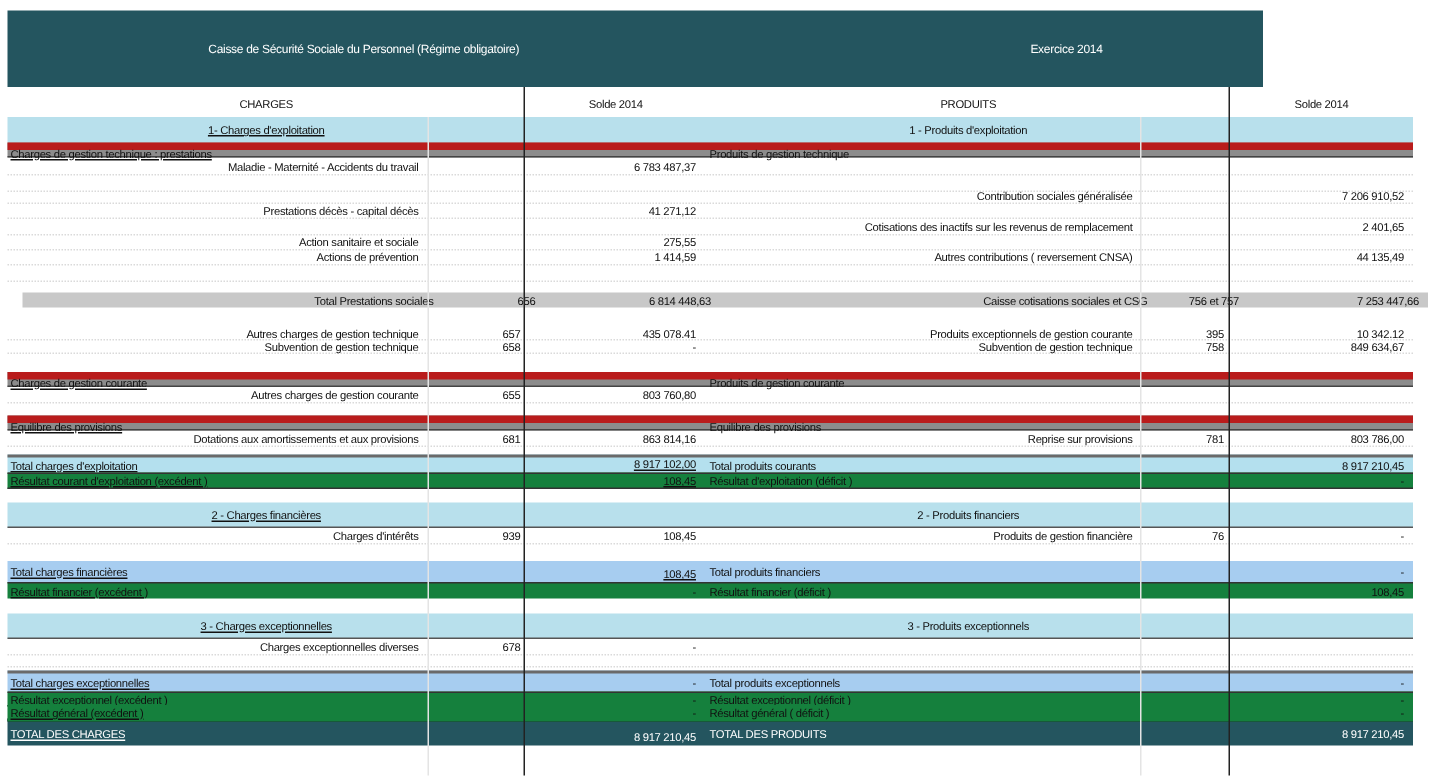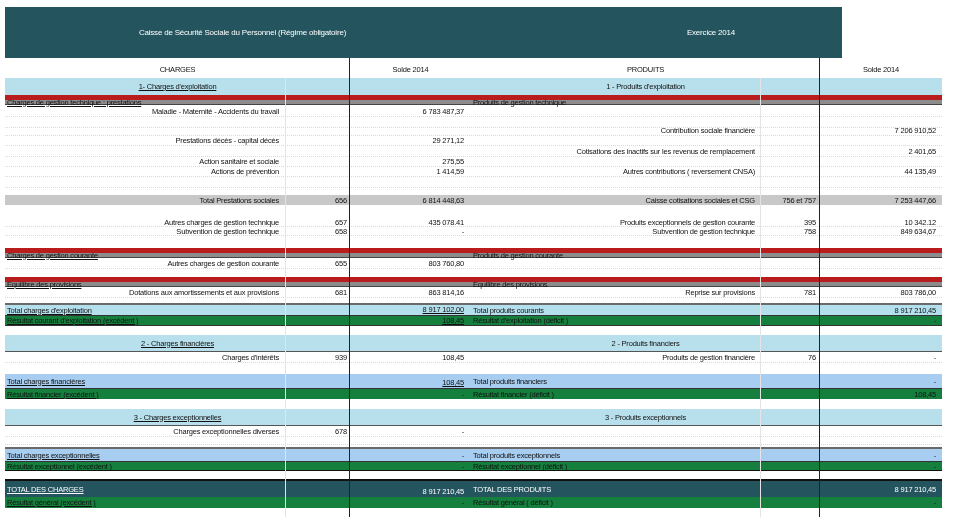--- a/index.html
+++ b/index.html
@@ -72,44 +72,44 @@
     <div class="cell c-left-wide left">Charges de gestion technique : prestations</div>
     <div class="cell c-right-wide left">Produits de gestion technique</div>
   </div>
 
   <div class="row dotted" style="top:99px;height:11px;">
     <div class="cell c-left-label right">Maladie - Maternité - Accidents du travail</div>
     <div class="cell c-left-val">6 783 487,37</div>
   </div>
   <div class="row dotted" style="top:110px;height:11px;"></div>
   <div class="row dotted" style="top:118px;height:11px;">
-    <div class="cell c-right-label right">Contribution sociale financière</div>
+    <div class="cell c-right-label right">Contribution sociales généralisée</div>
     <div class="cell c-right-val">7 206 910,52</div>
   </div>
   <div class="row dotted" style="top:128px;height:11px;">
     <div class="cell c-left-label right">Prestations décès - capital décès</div>
-    <div class="cell c-left-val">29 271,12</div>
+    <div class="cell c-left-val">41 271,12</div>
   </div>
   <div class="row dotted" style="top:139px;height:11px;">
     <div class="cell c-right-label right">Cotisations des inactifs sur les revenus de remplacement</div>
     <div class="cell c-right-val">2 401,65</div>
   </div>
   <div class="row dotted" style="top:150px;height:10px;">
     <div class="cell c-left-label right">Action sanitaire et sociale</div>
     <div class="cell c-left-val">275,55</div>
   </div>
   <div class="row dotted" style="top:159px;height:11px;">
     <div class="cell c-left-label right">Actions  de prévention</div>
     <div class="cell c-left-val">1 414,59</div>
     <div class="cell c-right-label right">Autres contributions ( reversement CNSA)</div>
     <div class="cell c-right-val">44 135,49</div>
   </div>
   <div class="row dotted" style="top:170px;height:11px;"></div>
 
-  <div class="row bg-total-grey" style="top:188px;height:10px;">
+  <div class="row bg-total-grey" style="top:188px;height:10px;margin-left:10px;">
     <div class="cell c-left-label right" style="font-weight:normal;">Total Prestations sociales</div>
     <div class="cell c-left-code">656</div>
     <div class="cell c-left-val">6 814 448,63</div>
     <div class="cell c-right-label right">Caisse cotisations sociales et CSG</div>
     <div class="cell c-right-code">756 et 757</div>
     <div class="cell c-right-val">7 253 447,66</div>
   </div>
 
   <div class="row dotted" style="top:211px;height:9px;">
     <div class="cell c-left-label right">Autres charges de gestion technique</div>
@@ -213,19 +213,19 @@
     <div class="cell c-right-wide left">Résultat exceptionnel (déficit )</div>
     <div class="cell c-right-val">-</div>
   </div>
 
   <div class="row bg-grand" style="top:472px;height:18px;">
     <div class="cell c-left-wide left">TOTAL DES CHARGES</div>
     <div class="cell c-left-val bottom-val">8 917 210,45</div>
     <div class="cell c-right-wide left">TOTAL DES PRODUITS</div>
     <div class="cell c-right-val">8 917 210,45</div>
   </div>
-  <div class="row bg-result" style="top:490px;height:11px;border-top:none;border-bottom:none;padding-left:10px;">
+  <div class="row bg-result" style="top:463px;height:11px;border-top:none;border-bottom:none;padding-left:10px;">
     <div class="cell c-left-wide left">Résultat général (excédent )</div>
     <div class="cell c-left-val">-</div>
     <div class="cell c-right-wide left">Résultat général ( déficit )</div>
     <div class="cell c-right-val">-</div>
   </div>
 </div>
 
 </body></html>

